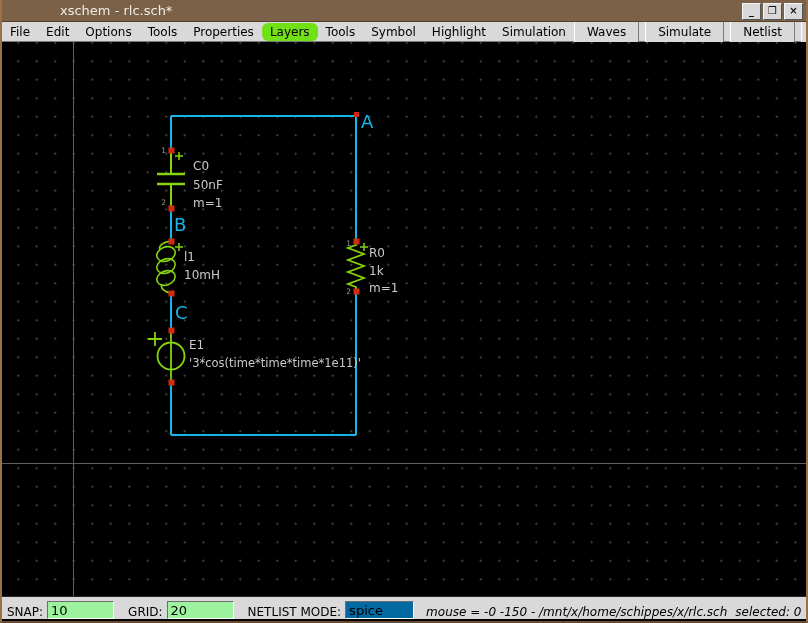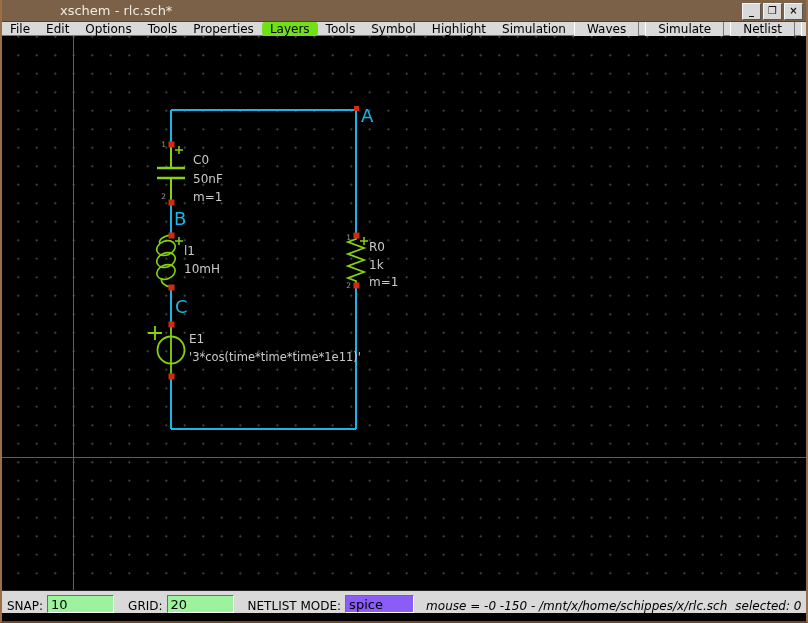--- a/index.html
+++ b/index.html
@@ -16,21 +16,21 @@
   .titlebar .title{padding-left:28px;}
   .win-controls{position:absolute;right:3px;top:3px;display:flex;gap:2px;}
   .win-btn{
     width:17px;height:15px;background:#d9d9d9;color:#111;
     border-top:1px solid #f5f5f5;border-left:1px solid #f5f5f5;
     border-right:1px solid #555;border-bottom:1px solid #555;
     font-size:10px;line-height:13px;text-align:center;font-weight:bold;cursor:default;
   }
   
   .menubar{
-    height:14px;background:#d9d9d9;display:flex;align-items:center;
+    height:20px;background:#d9d9d9;display:flex;align-items:center;
     font-size:12px;color:#000;border-bottom:1px solid #7a7a7a;box-sizing:border-box;
   }
   .menu-item{padding:2px 8px;white-space:nowrap;}
   .menu-item.active{background:#70e017;border-radius:6px;}
   .menubar-spacer{flex:1;}
   .mb-btn{
     background:#d9d9d9;border-top:1px solid #fff;border-left:1px solid #fff;
     border-right:1px solid #7a7a7a;border-bottom:1px solid #7a7a7a;
     padding:15px 12px;margin-right:6px;white-space:nowrap;
   }
@@ -49,21 +49,21 @@
     height:23px;background:#d9d9d9;border-top:1px solid #222;box-sizing:border-box;
     display:flex;align-items:flex-end;font-size:12px;color:#000;padding-left:5px;
   }
   .sb-label{margin-right:4px;white-space:nowrap;}
   .sb-input{
     height:16px;font-size:13px;font-family:"DejaVu Sans",sans-serif;padding:0 0 0 3px;
     border-top:1px solid #6e6e6e;border-left:1px solid #6e6e6e;
     border-bottom:1px solid #fff;border-right:1px solid #fff;outline:none;
   }
   .sb-input.green{background:#9df39d;width:62px;margin-right:14px;}
-  .sb-input.gray{background:#8b5cf6;width:64px;margin-right:10px;}
+  .sb-input.gray{background:#0369a1;width:64px;margin-right:10px;}
   .sb-status{white-space:pre;margin-left:2px;font-style:italic;}
   text{font-family:"DejaVu Sans",sans-serif;}
 </style>
 </head>
 <body>
 
 <div class="window">
 
   <div class="titlebar">
     <span class="title">xschem - rlc.sch*</span>

